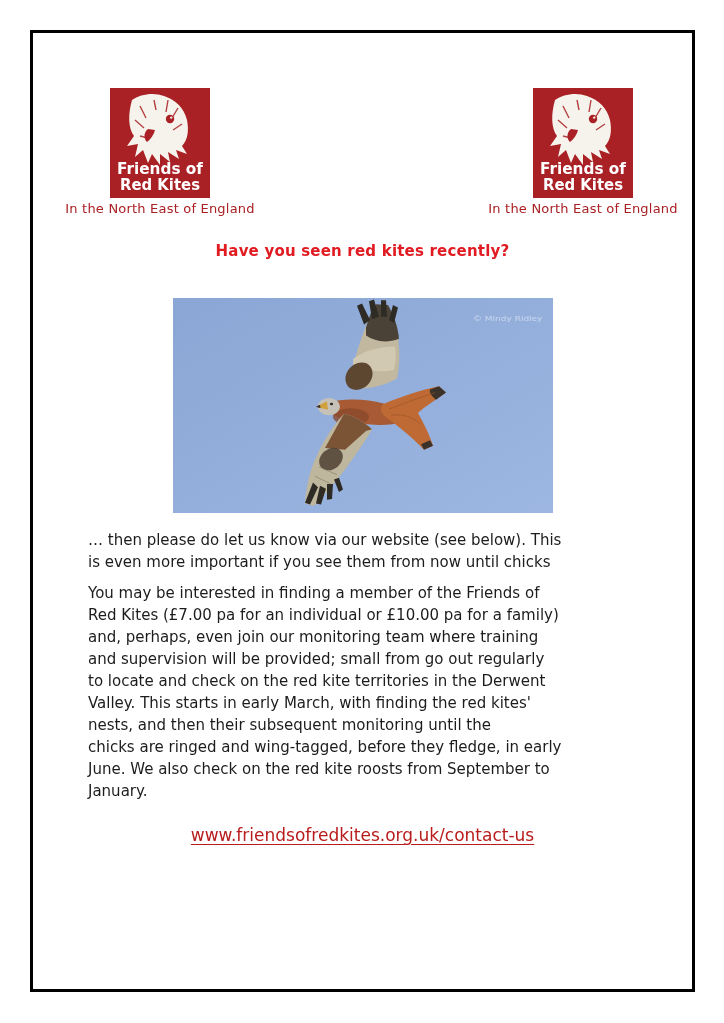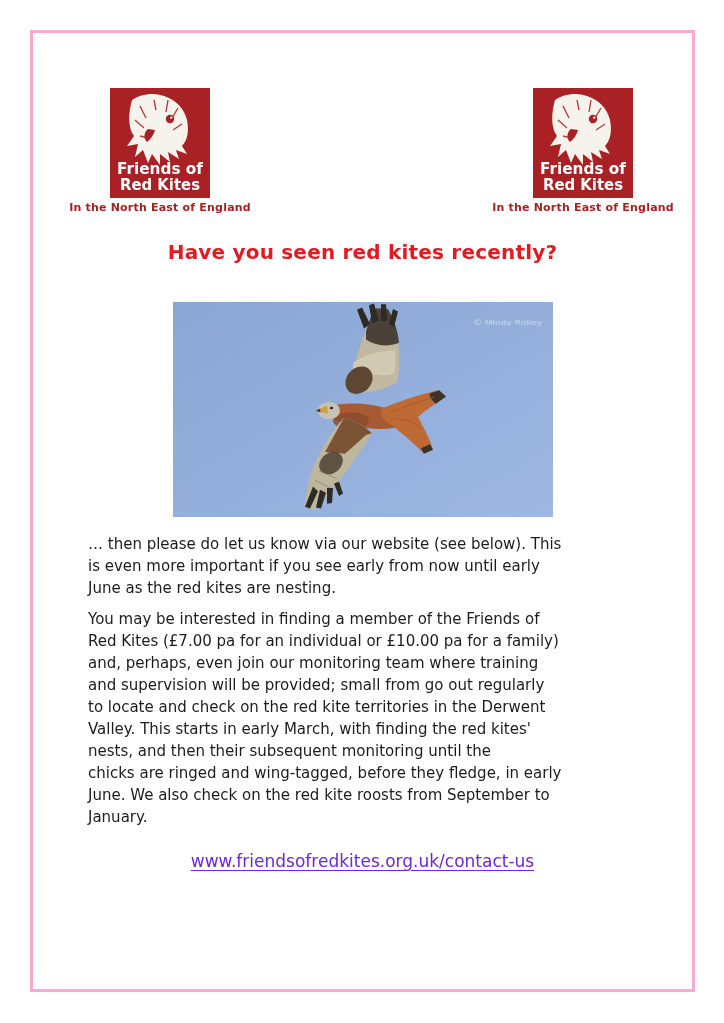--- a/index.html
+++ b/index.html
@@ -8,58 +8,58 @@
     position: relative;
     width: 724px;
     height: 1023px;
     background: #ffffff;
     font-family: "DejaVu Sans", "Liberation Sans", sans-serif;
     overflow: hidden;
   }
   .frame {
     position: absolute;
     left: 30px; top: 30px; right: 29px; bottom: 31px;
-    border: 3px solid #f9a8d4;
+    border: 3px solid #000000;
   }
   .logos-row {
     display: flex;
     justify-content: space-between;
     padding: 55px 42px 0 60px;
   }
   .logo { width: 134px; display: flex; flex-direction: column; align-items: center; }
   .logo svg { width: 100px; height: 110px; display: block; }
   .logo .tagline {
     margin-top: 3px;
-    font-size: 11px;
-    font-weight: bold;
+    font-size: 13px;
+    font-weight: normal;
     color: #A92025;
     white-space: nowrap;
     letter-spacing: 0.2px;
   }
   .heading {
     margin-top: 26px;
     text-align: center;
-    font-size: 20px;
+    font-size: 15px;
     font-weight: bold;
     color: #E11B22;
     letter-spacing: 0.2px;
   }
   .photo {
     width: 380px; height: 215px;
     margin: 38px auto 0;
     position: relative;
   }
   .photo svg { width: 100%; height: 100%; display: block; }
   .bodytext { padding: 0 60px 0 55px; color: #1c1c1e; }
   .para { font-size: 15px; line-height: 22px; }
   .para-1 { margin-top: 16px; }
   .para-2 { margin-top: 9px; }
   .linkrow { text-align: center; margin-top: 23px; }
   .linkrow a {
-    color: #6d28d9;
+    color: #b91c1c;
     font-size: 17px;
     text-decoration: underline;
     text-underline-offset: 3px;
   }
   svg text { font-family: "DejaVu Sans", "Liberation Sans", sans-serif; }
 </style>
 </head>
 <body>
 
 <div class="page">
@@ -161,22 +161,21 @@
             <path d="M146,216 L164,226 M142,228 L158,238" stroke="#8D8269" stroke-width="1" fill="none" opacity="0.8"></path>
           </g>
         </g>
         <text x="300" y="30" font-size="9" fill="#FFFFFF" opacity="0.5">© Mindy Ridley</text>
       </svg>
     </div>
 
     <div class="bodytext">
       <div class="para para-1">
         <div>… then please do let us know via our website (see below). This</div>
-        <div>is even more important if you see early from now until early</div>
-        <div>June as the red kites are nesting.</div>
+        <div>is even more important if you see them from now until chicks</div>
       </div>
       <div class="para para-2">
         <div>You may be interested in finding a member of the Friends of</div>
         <div>Red Kites (£7.00 pa for an individual or £10.00 pa for a family)</div>
         <div>and, perhaps, even join our monitoring team where training</div>
         <div>and supervision will be provided; small from go out regularly</div>
         <div>to locate and check on the red kite territories in the Derwent</div>
         <div>Valley. This starts in early March, with finding the red kites'</div>
         <div>nests, and then their subsequent monitoring until the</div>
         <div>chicks are ringed and wing-tagged, before they fledge, in early</div>

